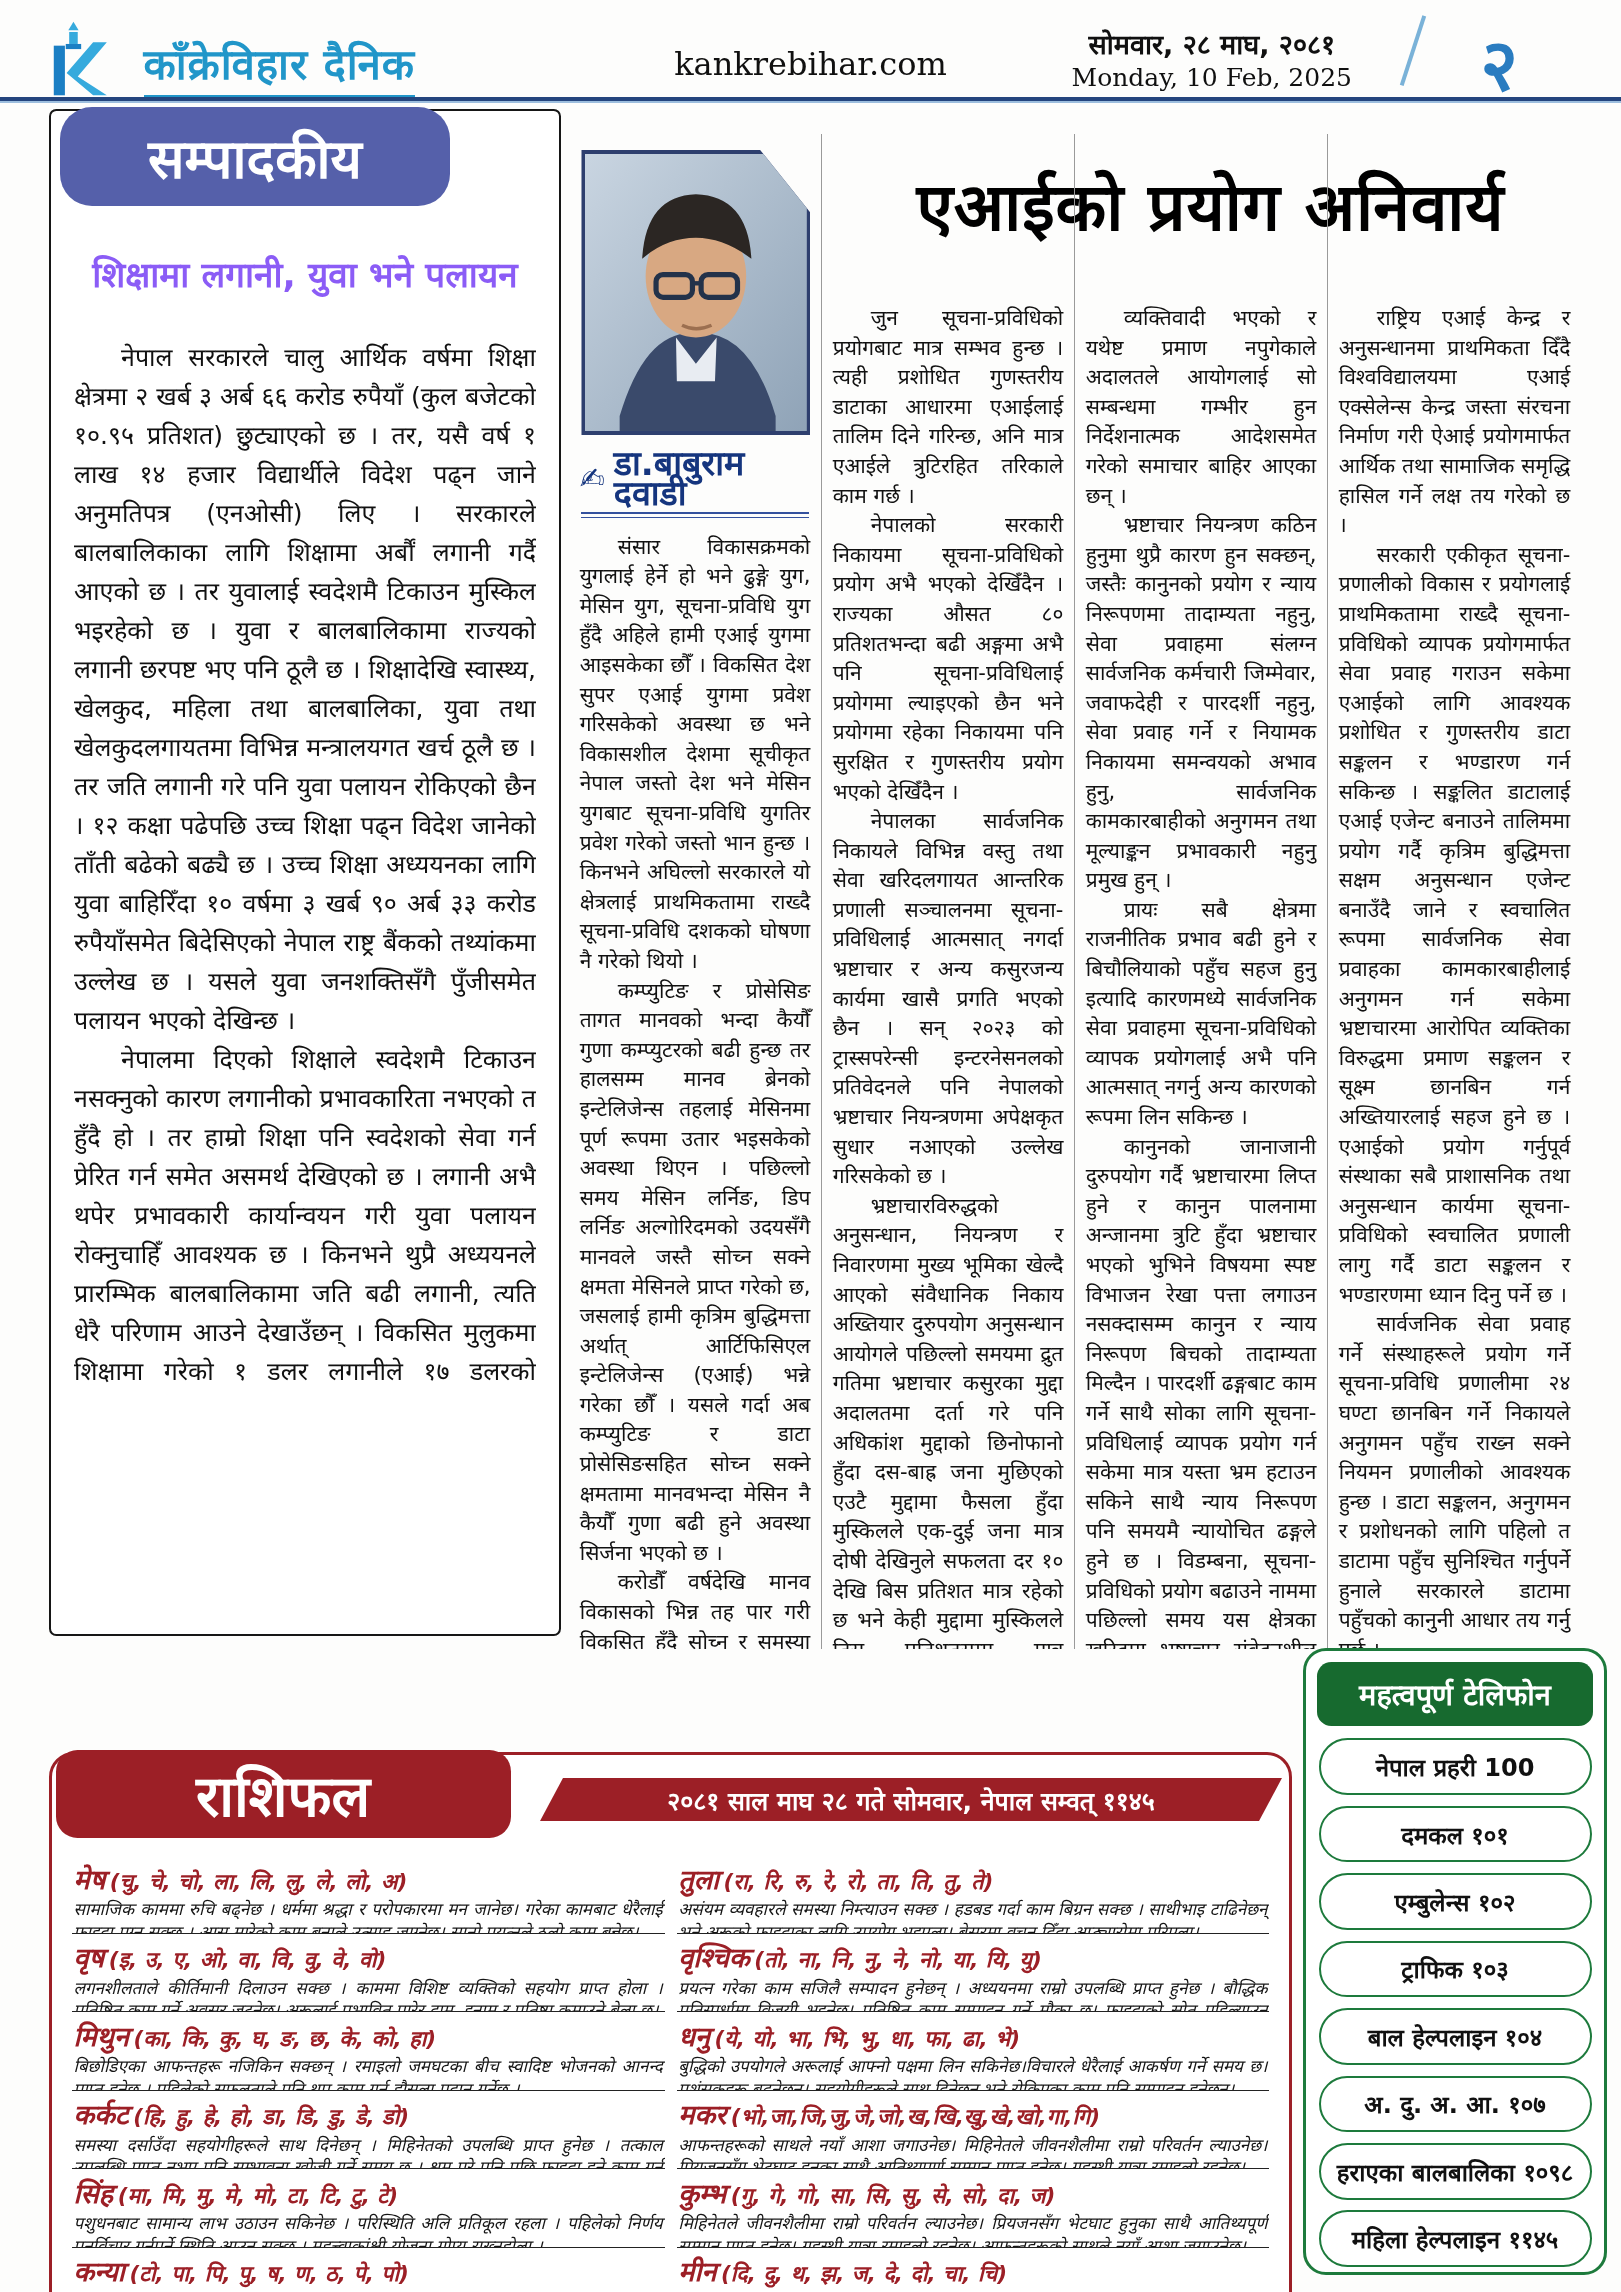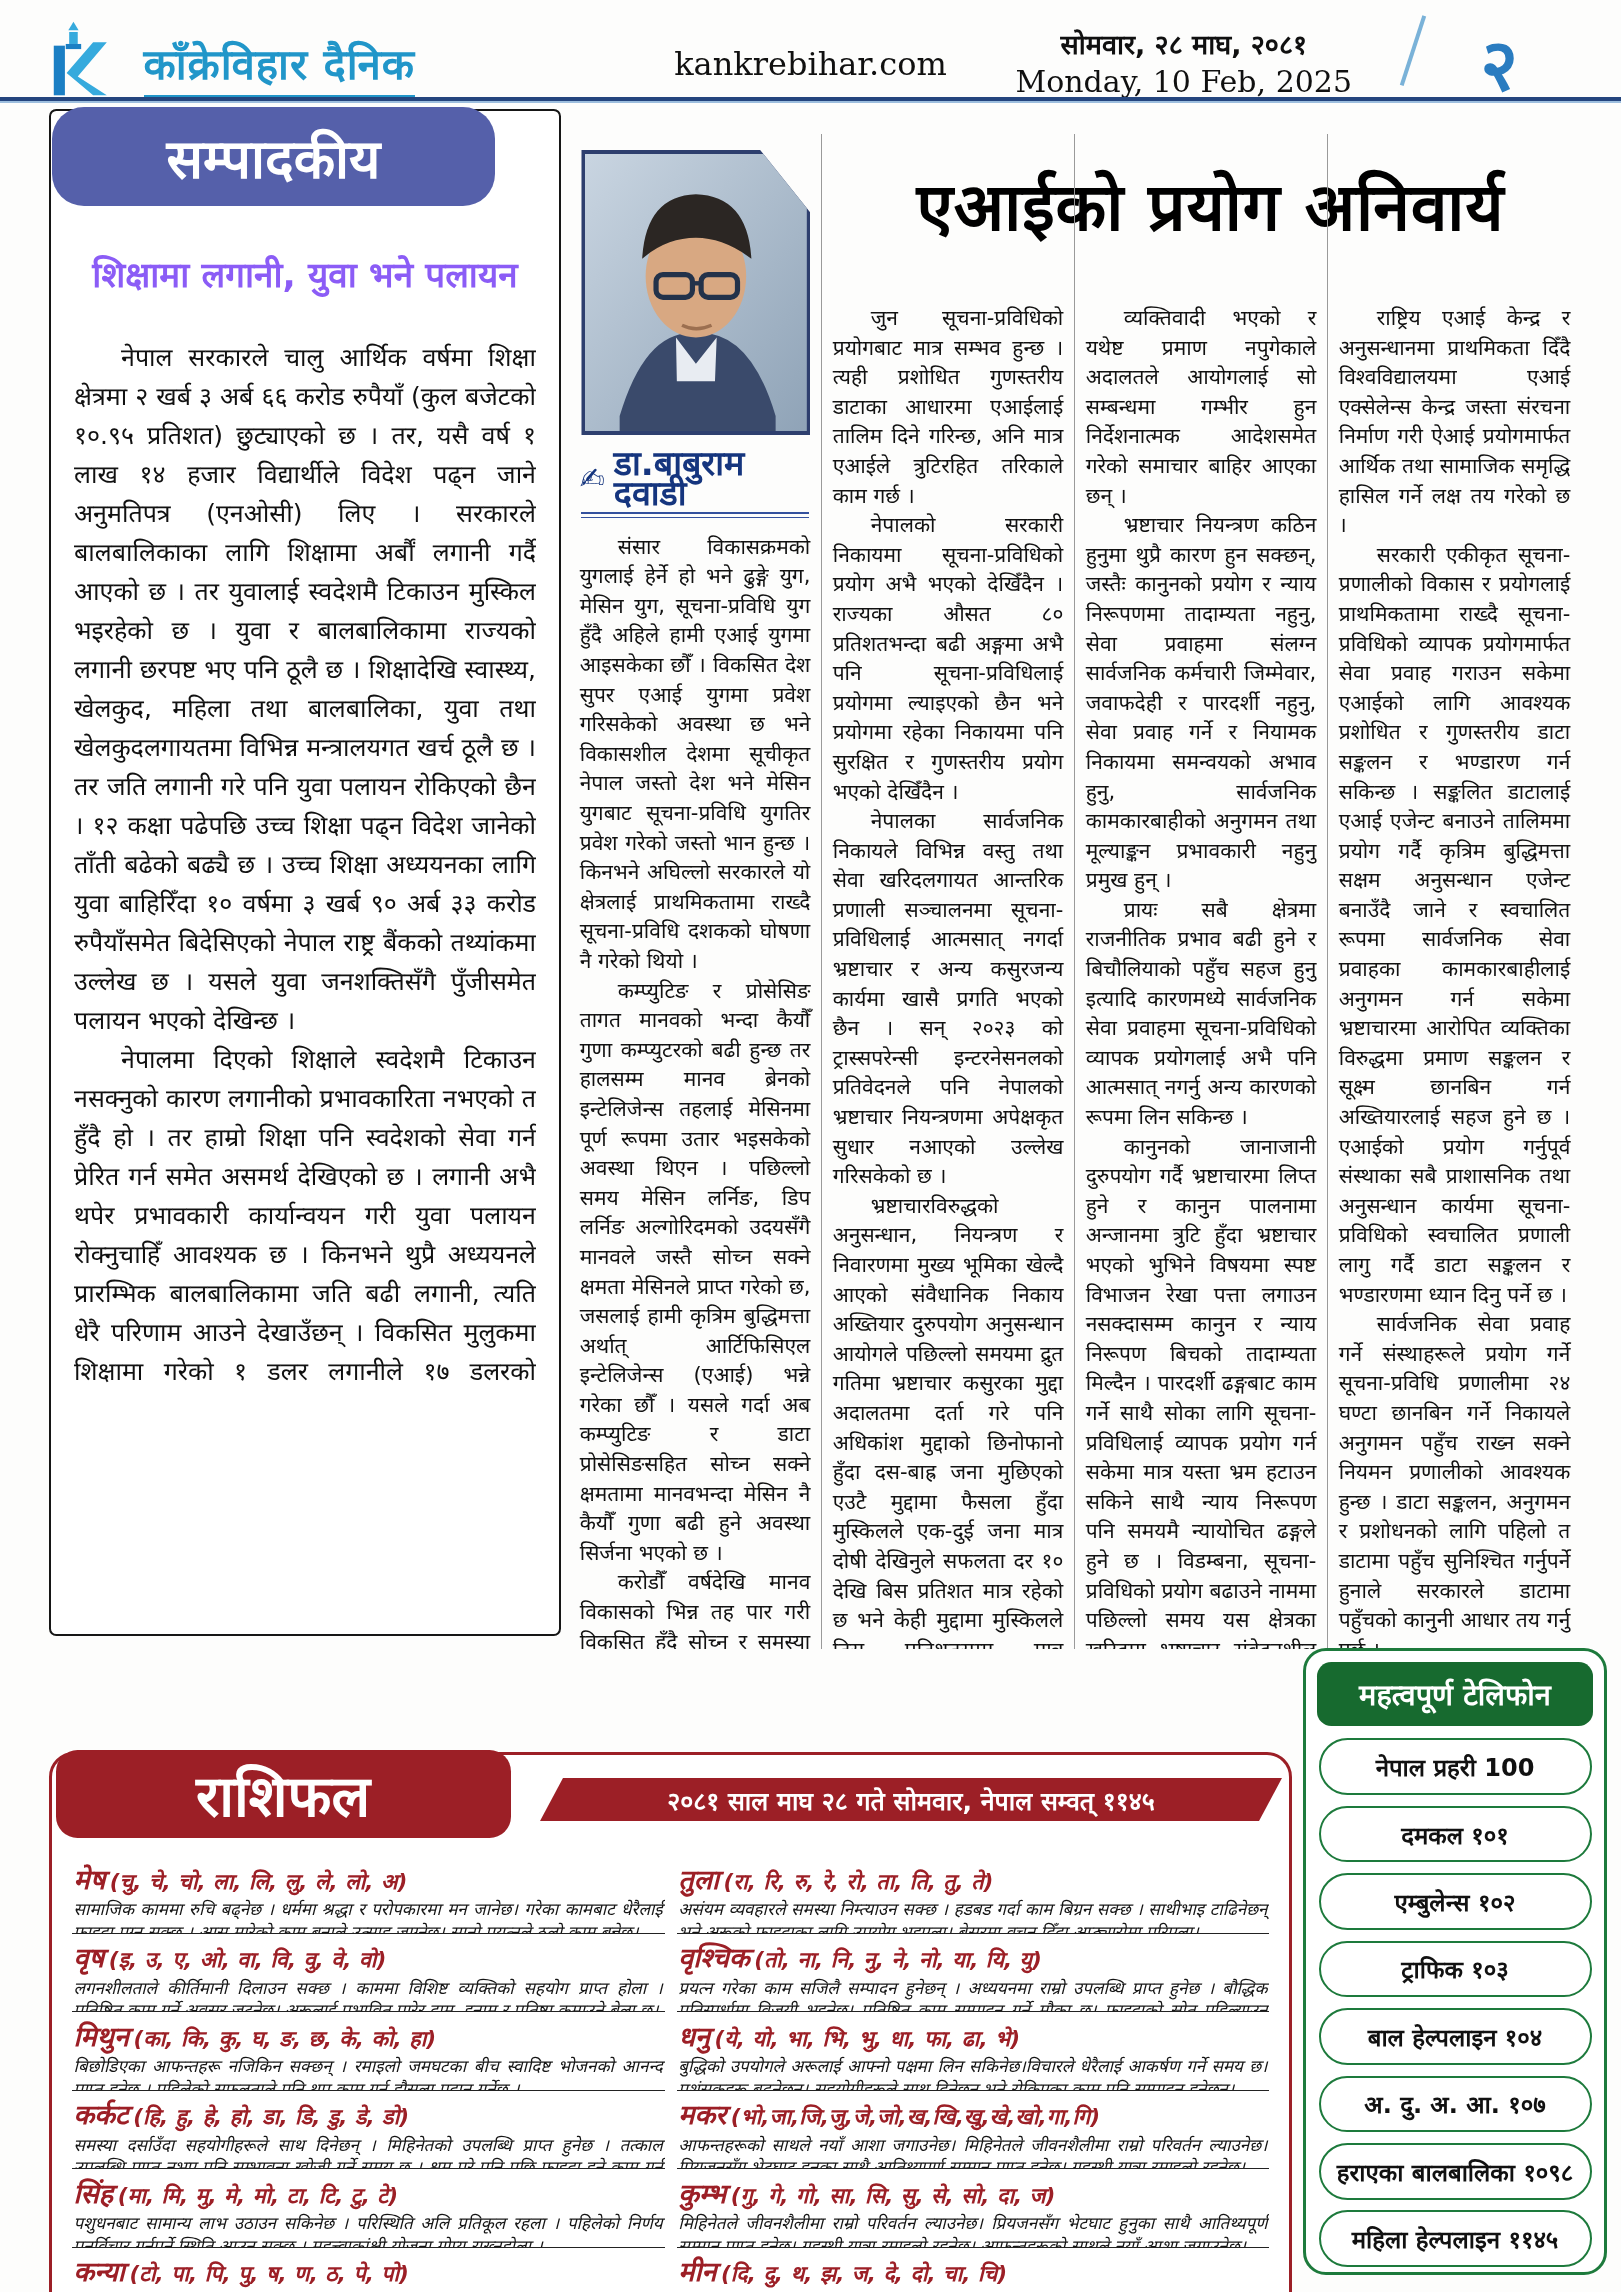--- a/index.html
+++ b/index.html
@@ -13,31 +13,31 @@
 
   
   .logo-block { position:absolute; left:45px; top:19.7px; display:flex; align-items:flex-end; gap:12.5px; }
   .logo-icon svg { width:86px; height:77px; display:block; }
   .logo-text { font-size:42px; font-weight:bold; color:#2196c9; letter-spacing:0.9px;
                border-bottom:2.7px solid #2196c9; padding-bottom:3.6px; }
   .website { position:absolute; left:0; right:0; top:45px; text-align:center;
              font-family:"DejaVu Serif", serif; font-size:32px; color:#101010; }
   .date-block { position:absolute; right:269px; top:27px; text-align:center; line-height:1.3; }
   .date-np { font-size:27px; font-weight:bold; color:#101010; }
-  .date-en { font-family:"DejaVu Serif", serif; font-size:30px; color:#101010; }
+  .date-en { font-family:"DejaVu Serif", serif; font-size:25px; color:#101010; }
   .page-slash { position:absolute; right:206px; top:14.3px; width:3.6px; height:73px;
                 background:#7ab2d8; transform:rotate(18deg); }
   .page-number { position:absolute; right:103px; top:12.5px; font-size:72px; font-weight:bold; color:#2a7cc0; }
   .header-rule { position:absolute; left:0; top:97px; width:1621px; height:6.3px;
                  background:#24457e; border-bottom:2.7px solid #9dbede; }
 
   
   .editorial { position:absolute; left:49px; top:109px; width:512px; height:1527px;
                border:2.7px solid #161616; border-radius:7.2px; background:#fff; }
-  .ed-banner { position:absolute; left:1px; top:-3.6px; width:443px; height:99px;
+  .ed-banner { position:absolute; left:9px; top:-3.6px; width:390px; height:99px;
                background:#5560aa; border-radius:32px;
                display:flex; align-items:center; justify-content:center;
                color:#ffffff; font-size:54px; font-weight:bold; }
   .ed-headline { margin:134px 18px 0; text-align:center; font-size:35px; font-weight:bold;
                  line-height:1.75; color:#8b5cf6; }
   .ed-body { margin:32px 23px 0; height:1057px; overflow:hidden;
              font-size:25px; line-height:39px; text-align:justify; }
   .ed-body p { margin:0; text-indent:47px; }
 
   

